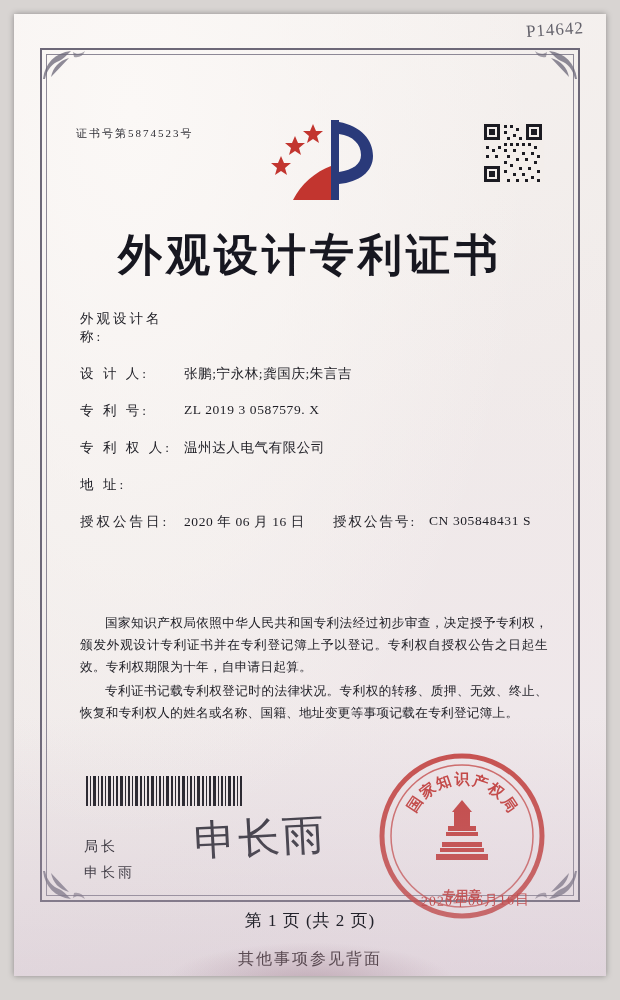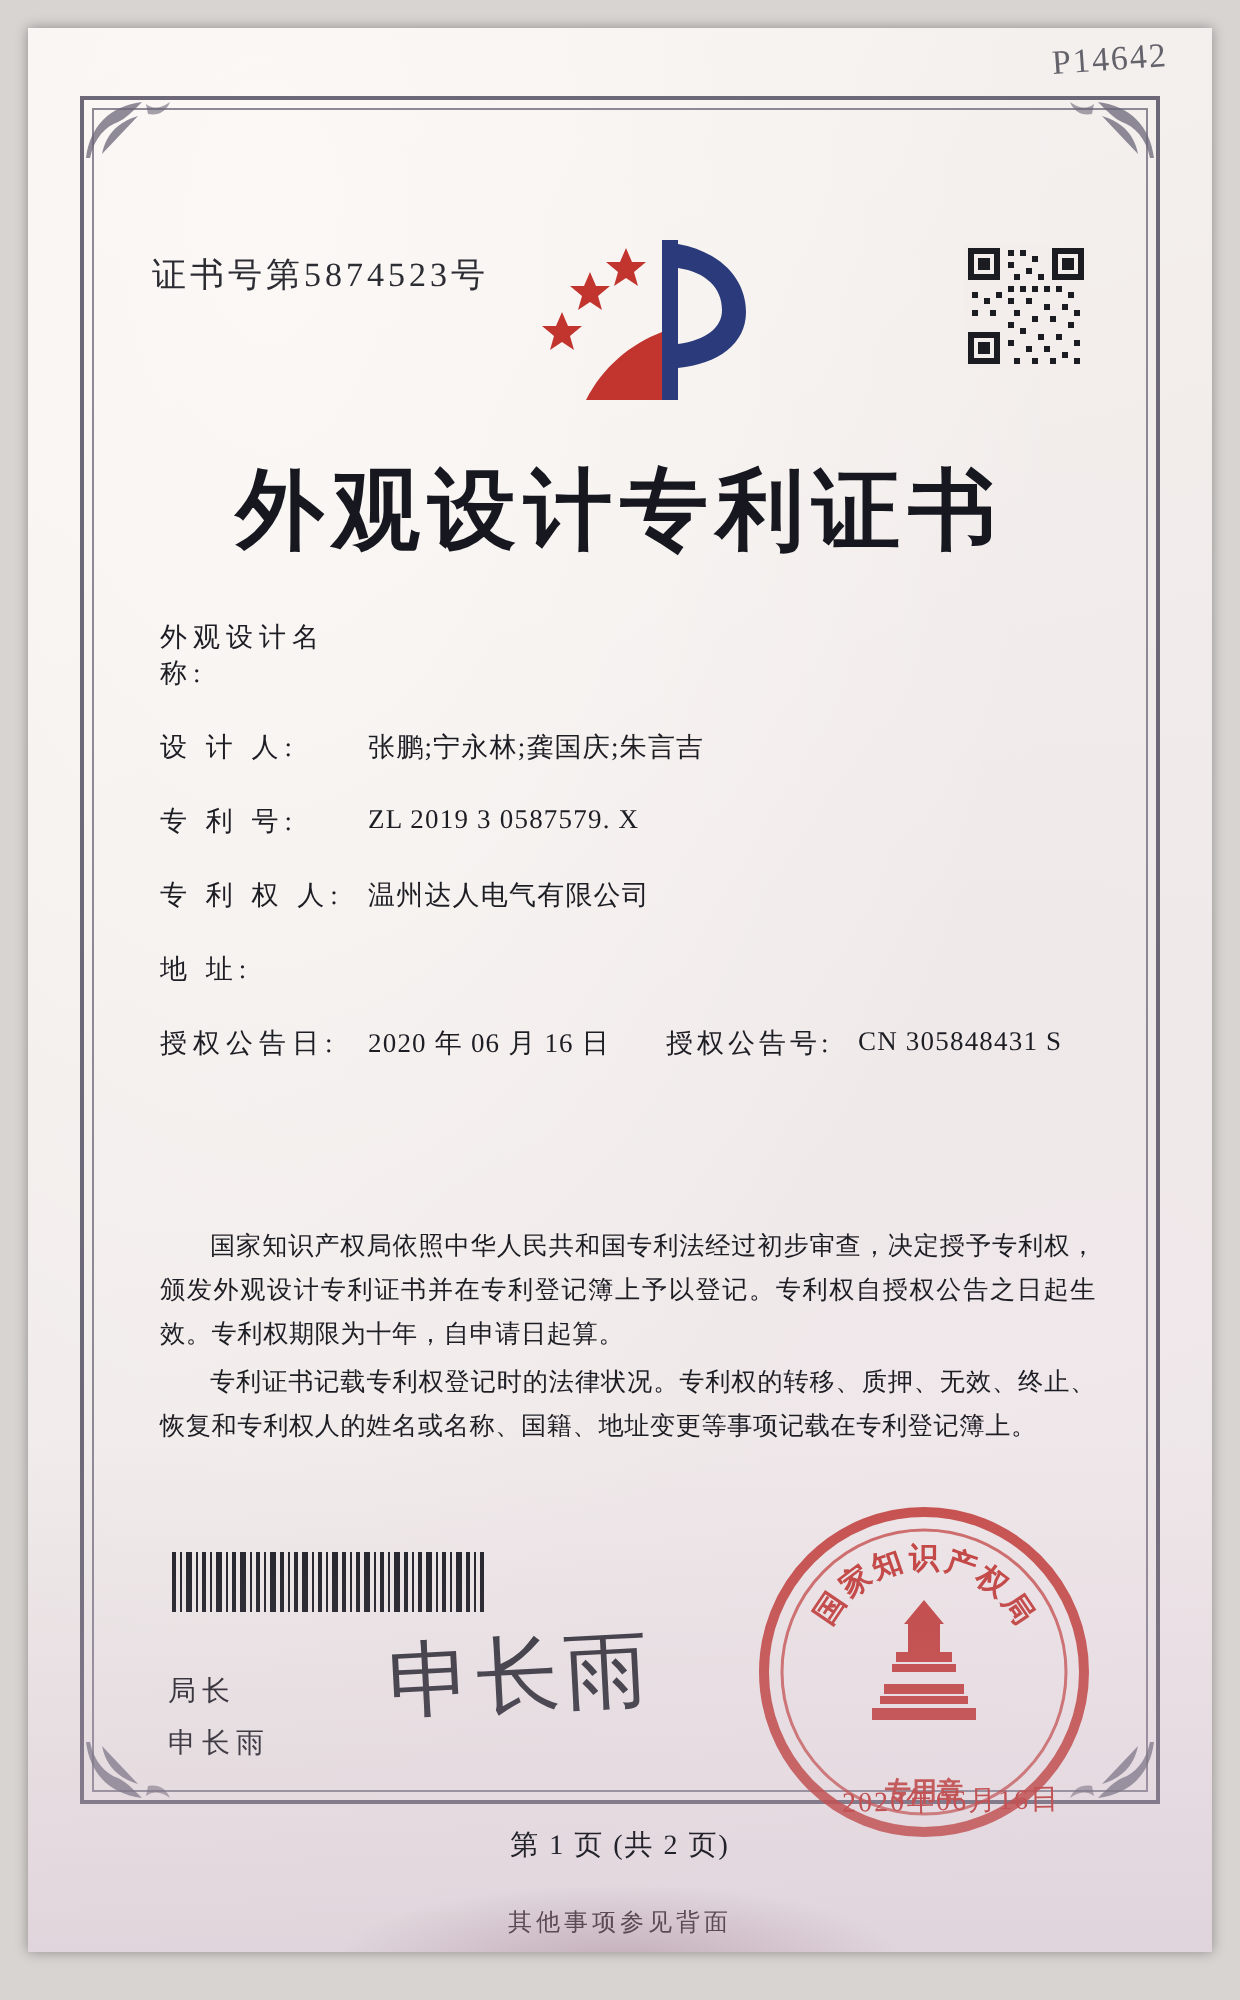--- a/index.html
+++ b/index.html
@@ -49,21 +49,21 @@
   }
   .corner-orn svg{display:block;width:100%;height:100%}
   .c-tl{left:-1px;top:-1px;}
   .c-tr{right:-1px;top:-1px;transform:scaleX(-1);}
   .c-bl{left:-1px;bottom:-1px;transform:scaleY(-1);}
   .c-br{right:-1px;bottom:-1px;transform:scale(-1,-1);}
 
   
   .cert-no{
     position:absolute; left:62px; top:112px;
-    font-size:17px; color:#2c2c33; letter-spacing:2px;
+    font-size:11px; color:#2c2c33; letter-spacing:2px;
     font-family:"Liberation Serif", serif;
     text-align:center;
   }
   
   .logo{
     position:absolute; left:255px; top:100px; width:110px; height:92px;
   }
   .logo svg{display:block}
   
   .qr{
@@ -129,26 +129,26 @@
   }
   .seal svg{display:block}
   .seal-date{
     position:absolute; right:76px; top:878px;
     color:#c0322f; font-size:14px; letter-spacing:1px;
     font-family:"Liberation Serif", serif;
     transform:rotate(-1deg);
   }
   .page-no{
     position:absolute; left:0; right:0; bottom:44px;
-    text-align:center; font-size:14px; color:#22222a;
+    text-align:center; font-size:17px; color:#22222a;
     letter-spacing:1px;
   }
   .footer-note{
     position:absolute; left:0; right:0; bottom:6px;
-    text-align:center; font-size:12px; color:#5a4a52;
+    text-align:center; font-size:16px; color:#5a4a52;
     letter-spacing:2px;
   }
   .footer-shadow{
     position:absolute;left:150px;right:150px;bottom:0;height:34px;
     background:radial-gradient(ellipse at 50% 120%, rgba(170,140,155,.55) 0%, rgba(200,180,190,0) 70%);
   }
   
   .wash{
     position:absolute;left:0;right:0;bottom:0;height:260px;
     background:linear-gradient(to top, rgba(198,178,196,.35), rgba(198,178,196,0));

